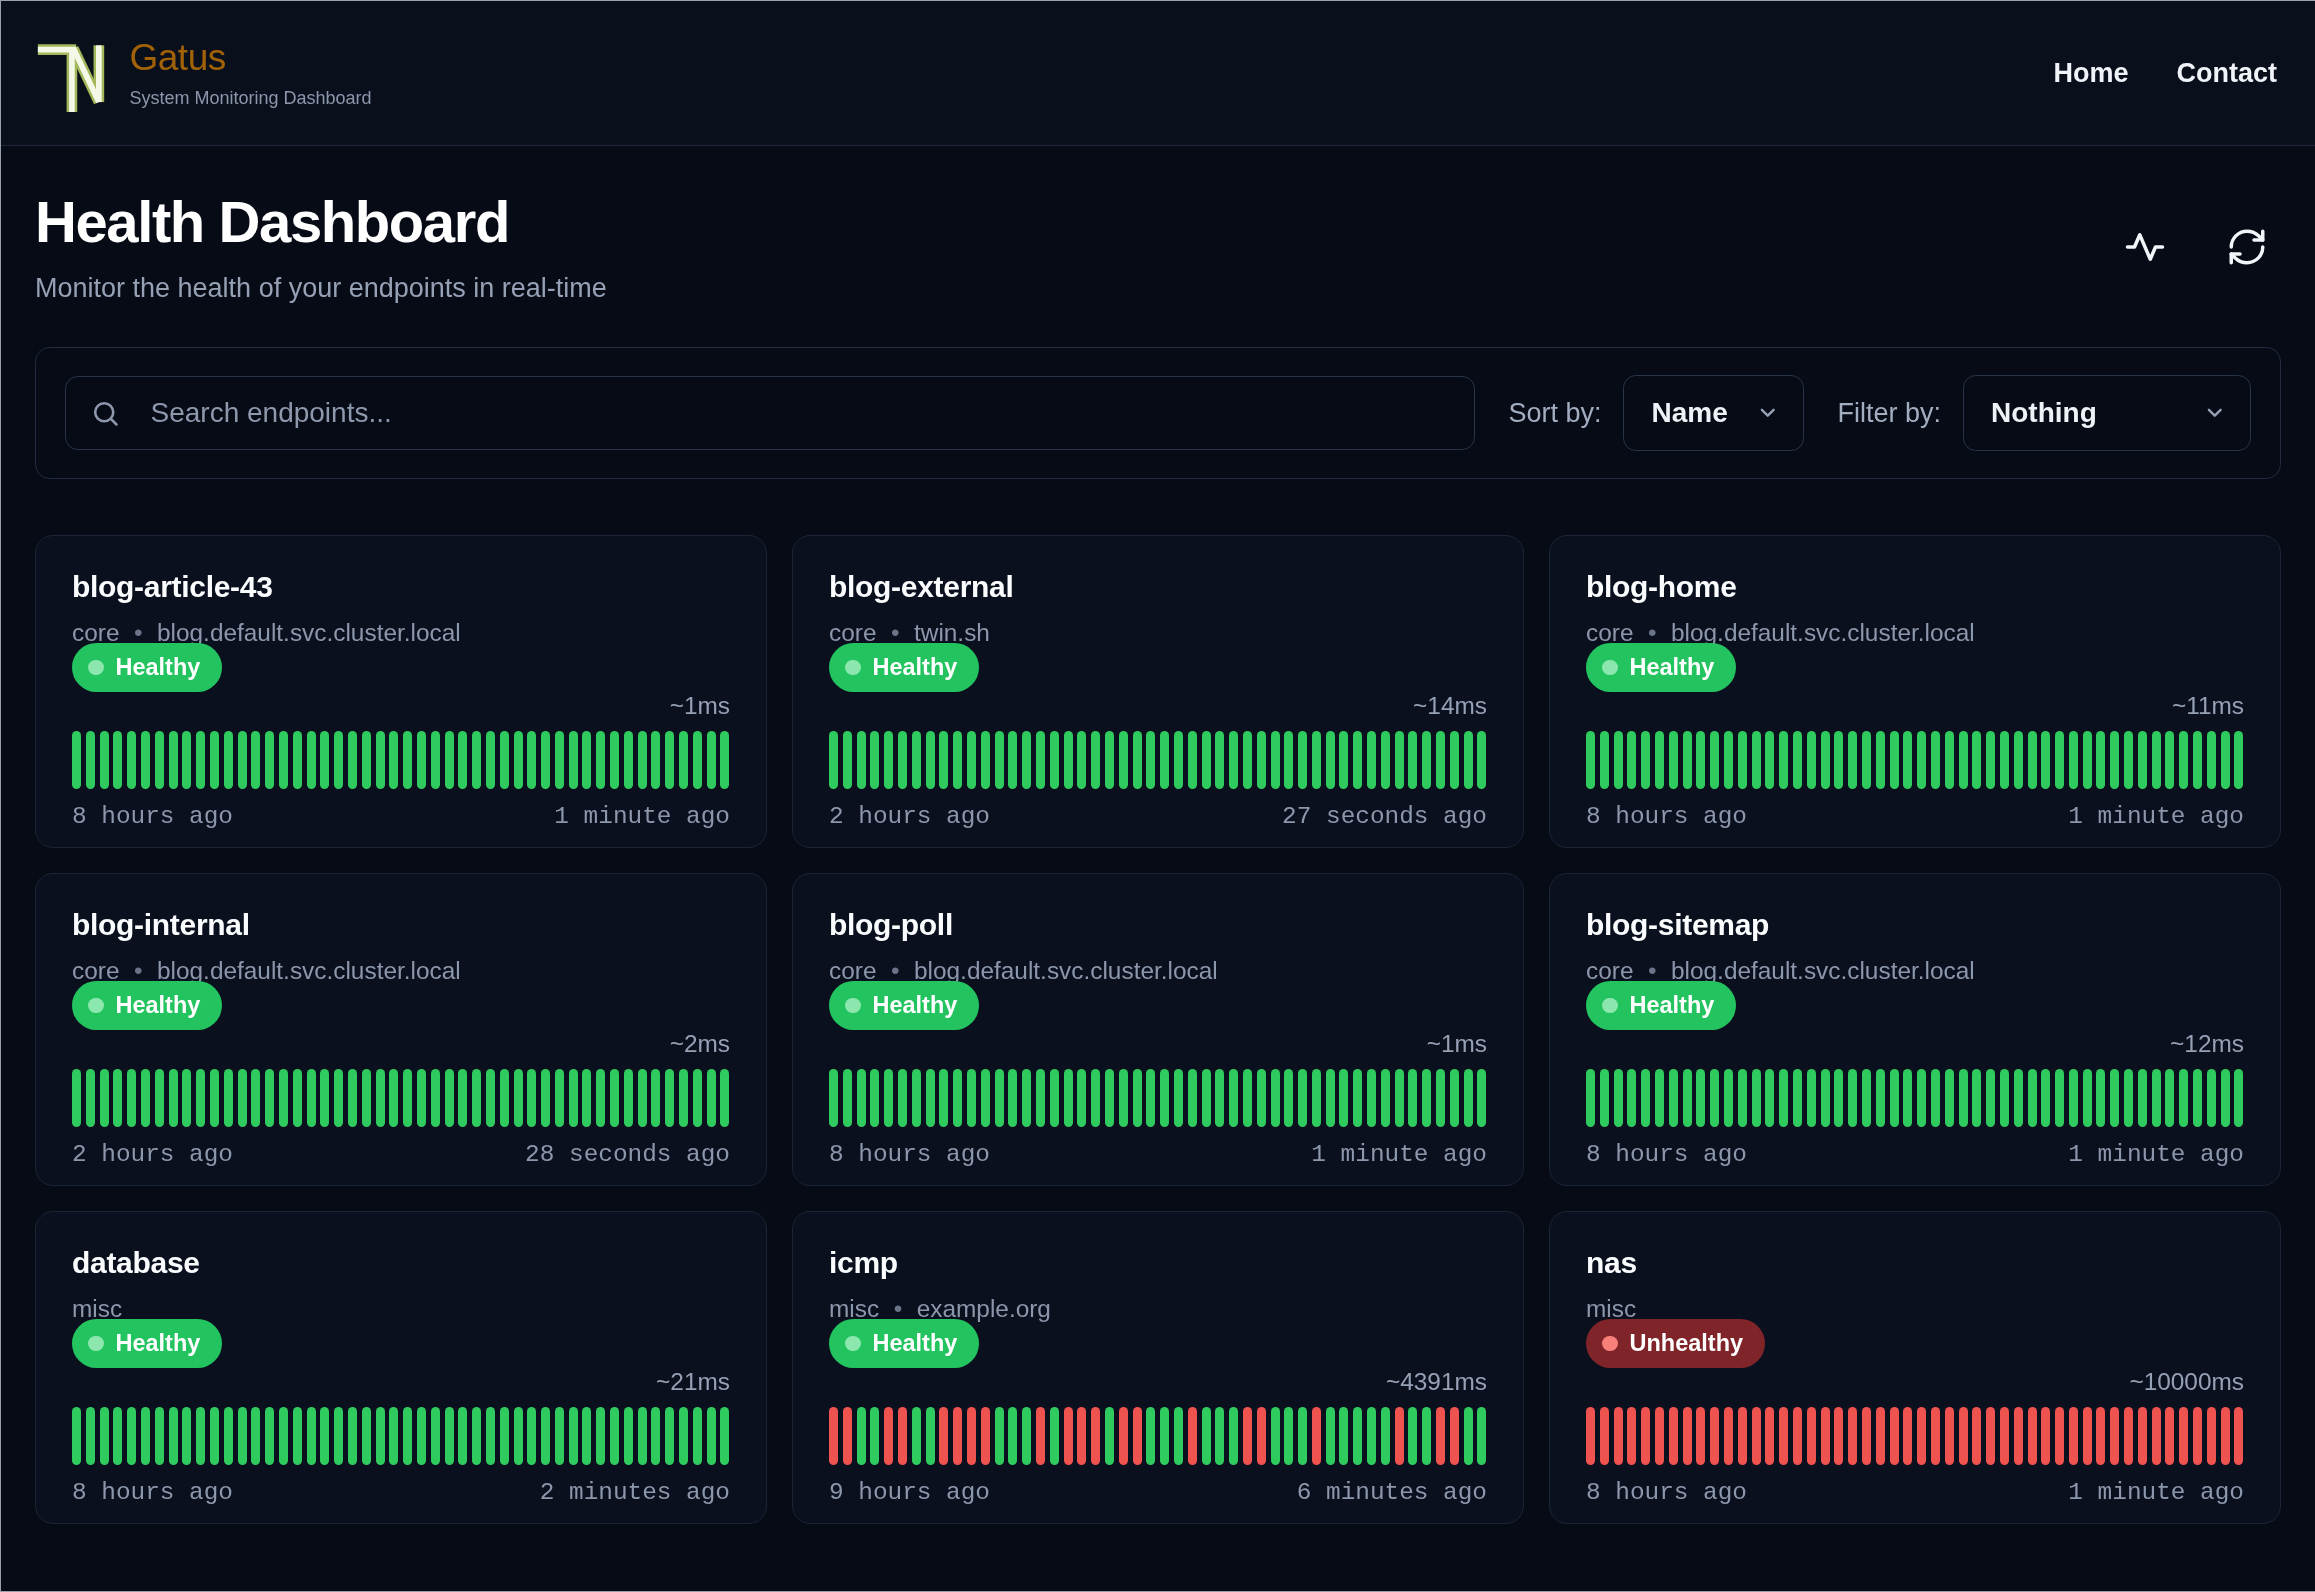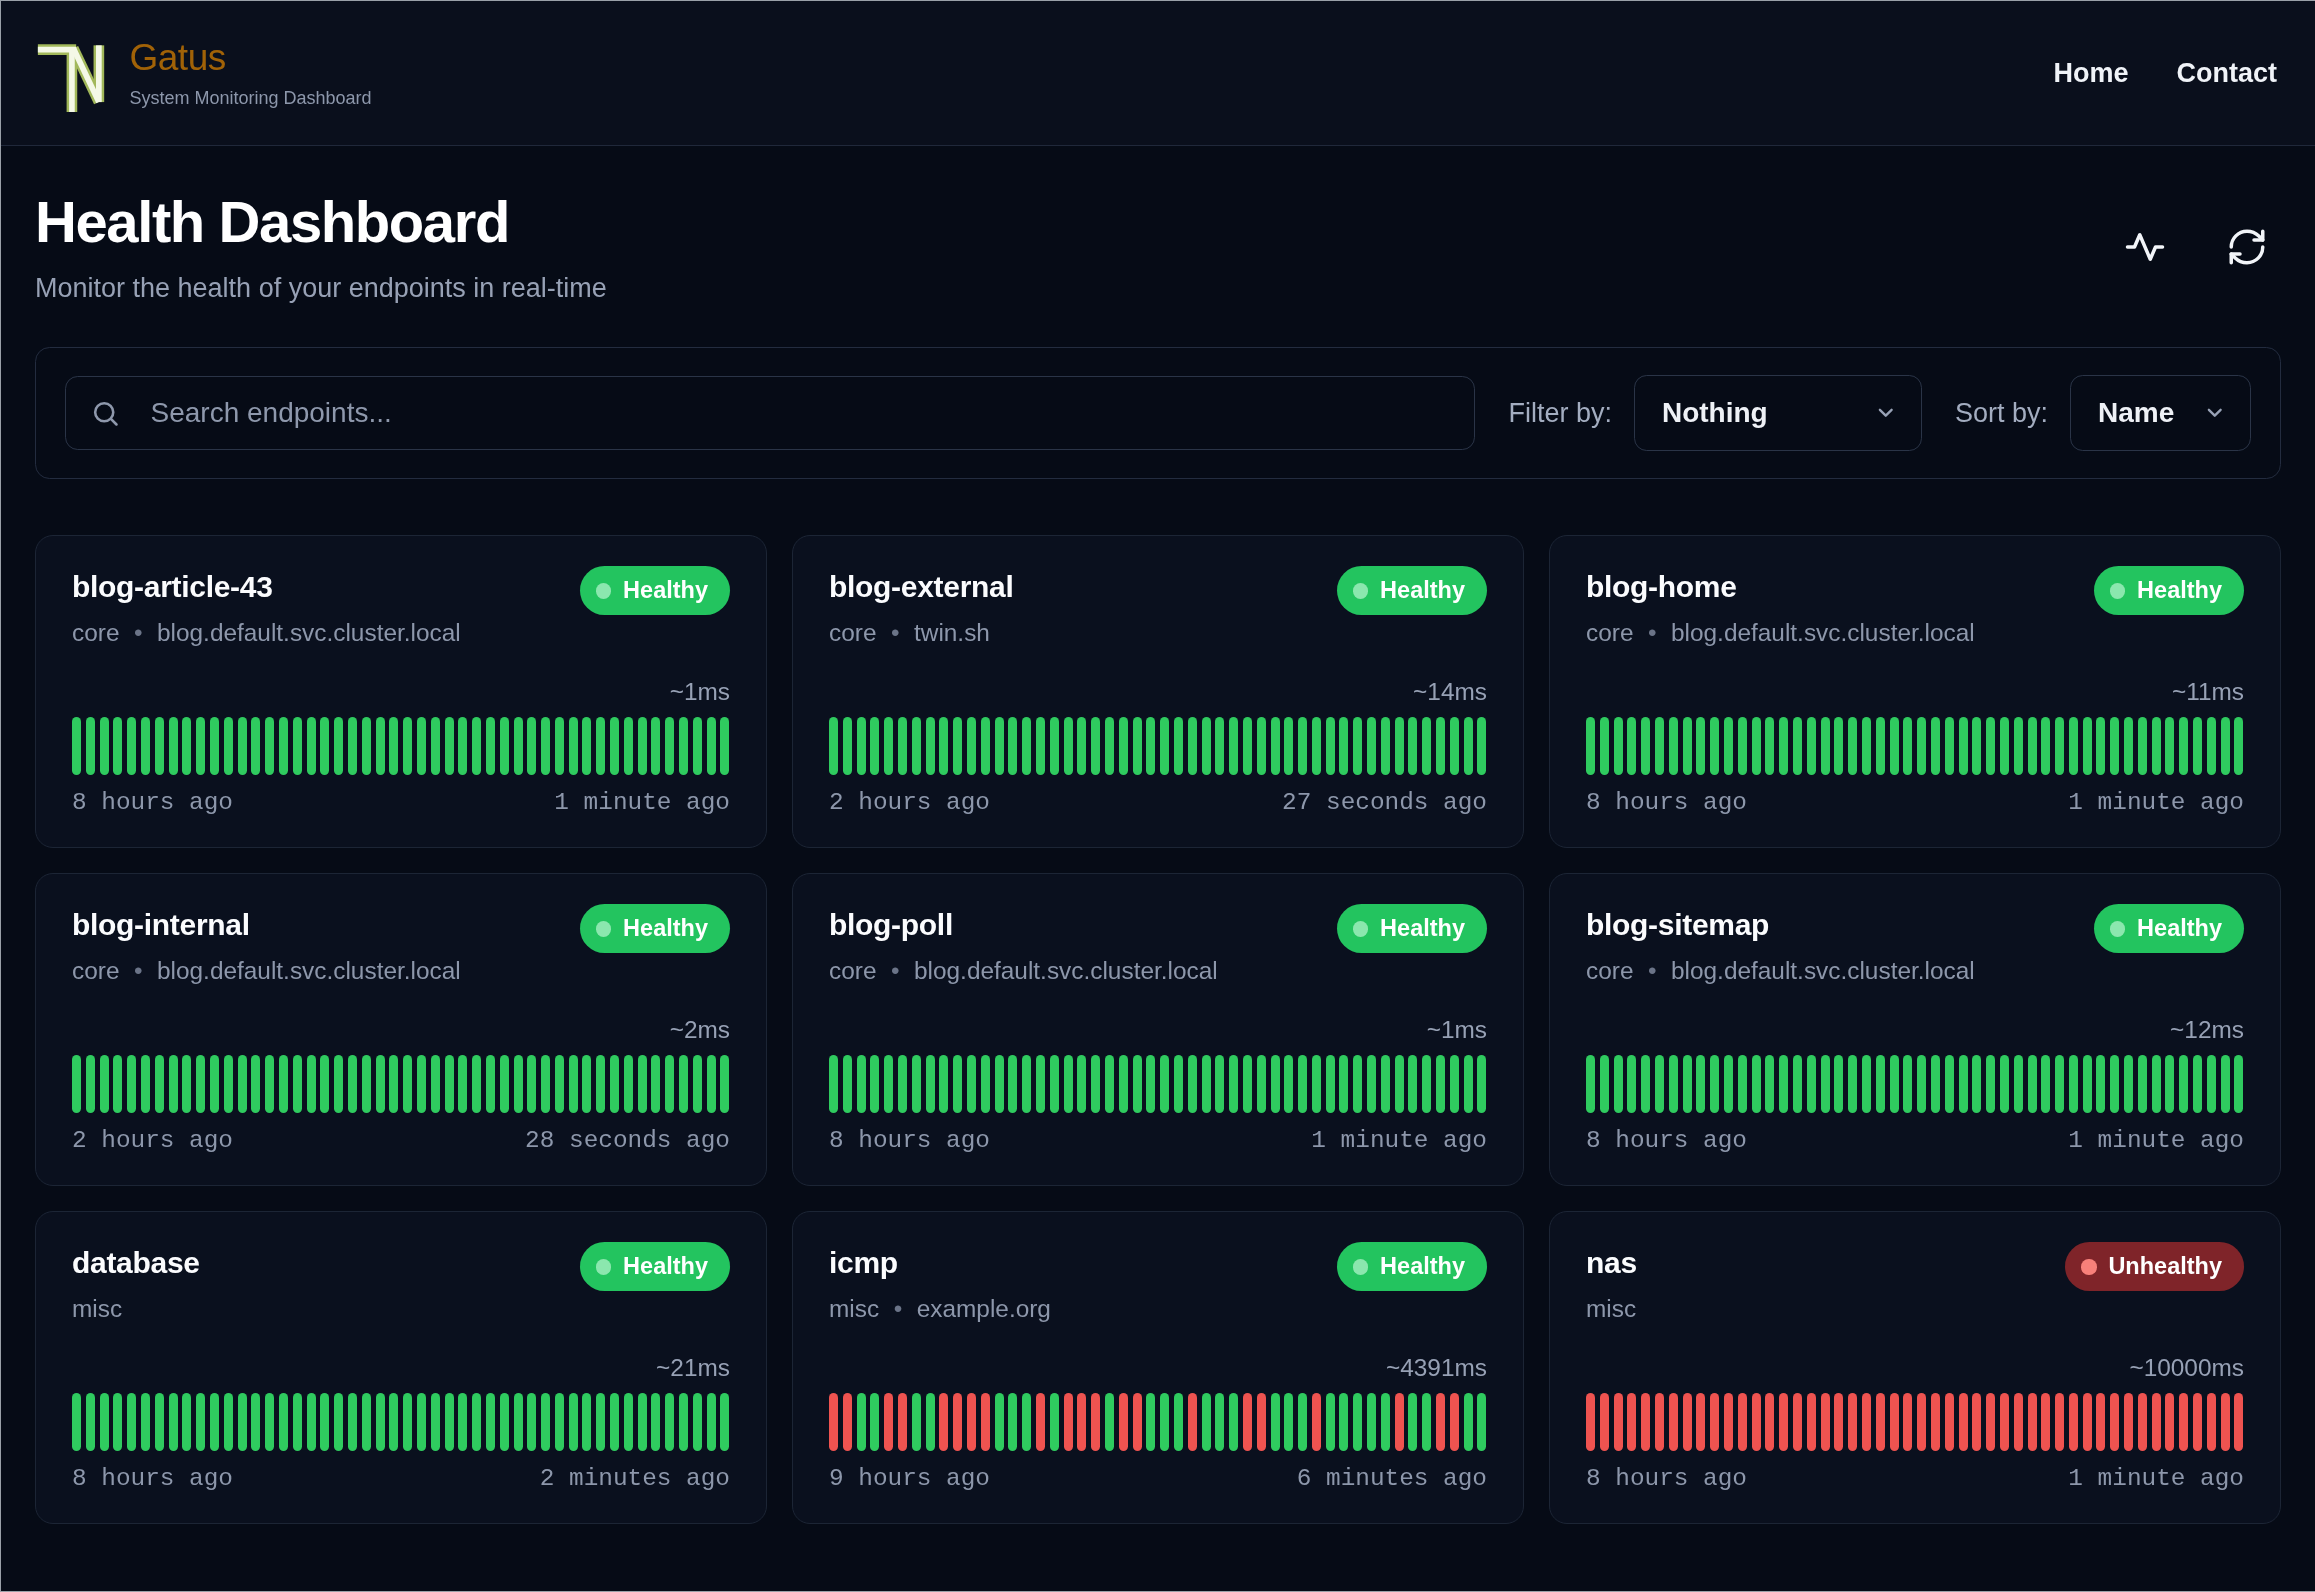--- a/index.html
+++ b/index.html
@@ -94,21 +94,21 @@
   .card {
     background: #0a101e;
     border: 1.8px solid #1c2535;
     border-radius: 18px;
     height: 313px;
     padding: 34px 36px 31px 36px;
     display: flex;
     flex-direction: column;
     cursor: pointer;
   }
-  .card-top { display: flex; justify-content: space-between; align-items: flex-start; }
+  .card-top { display: flex; justify-content: space-between; align-items: flex-start; flex-direction: column; }
   .endpoint-name { font-size: 30px; font-weight: 700; color: #fbfcfe; letter-spacing: -0.3px; }
   .endpoint-meta { margin-top: 14.5px; font-size: 24.4px; color: #8d97ab; display: flex; align-items: center; gap: 14.5px; }
   .meta-sep { font-size: 24.4px; color: #6b7488; }
   .badge {
     display: flex; align-items: center; gap: 11.8px;
     border-radius: 904px;
     padding: 11px 22px 11px 16.3px;
     font-size: 23.5px; font-weight: 700; color: #ffffff;
     margin-top: -3.6px;
   }
@@ -182,32 +182,32 @@
 
   <div class="controls-panel">
     <div class="search-box">
       <svg viewBox="0 0 24 24" fill="none" stroke="currentColor" stroke-width="2" stroke-linecap="round">
         <circle cx="11" cy="11" r="7"></circle>
           <line x1="20.5" y1="20.5" x2="16.2" y2="16.2"></line>
       </svg>
       <input class="search-input" type="text" placeholder="Search endpoints..." style="">
     </div>
     <div class="control-group">
+      <span class="control-label">Sort by:</span>
+      <div class="select-box select-sort">
+        <span class="value">Name</span>
+        <svg viewBox="0 0 24 24" fill="none" stroke="currentColor" stroke-width="2.4" stroke-linecap="round" stroke-linejoin="round">
+            <polyline points="6 9 12 15 18 9"></polyline>
+          </svg>
+      </div>
+    </div>
+    <div class="control-group">
       <span class="control-label">Filter by:</span>
       <div class="select-box select-filter">
         <span class="value">Nothing</span>
-        <svg viewBox="0 0 24 24" fill="none" stroke="currentColor" stroke-width="2.4" stroke-linecap="round" stroke-linejoin="round">
-            <polyline points="6 9 12 15 18 9"></polyline>
-          </svg>
-      </div>
-    </div>
-    <div class="control-group">
-      <span class="control-label">Sort by:</span>
-      <div class="select-box select-sort">
-        <span class="value">Name</span>
         <svg viewBox="0 0 24 24" fill="none" stroke="currentColor" stroke-width="2.4" stroke-linecap="round" stroke-linejoin="round">
             <polyline points="6 9 12 15 18 9"></polyline>
           </svg>
       </div>
     </div>
   </div>
 
   <div class="grid">
   <div class="card">
     <div class="card-top">

